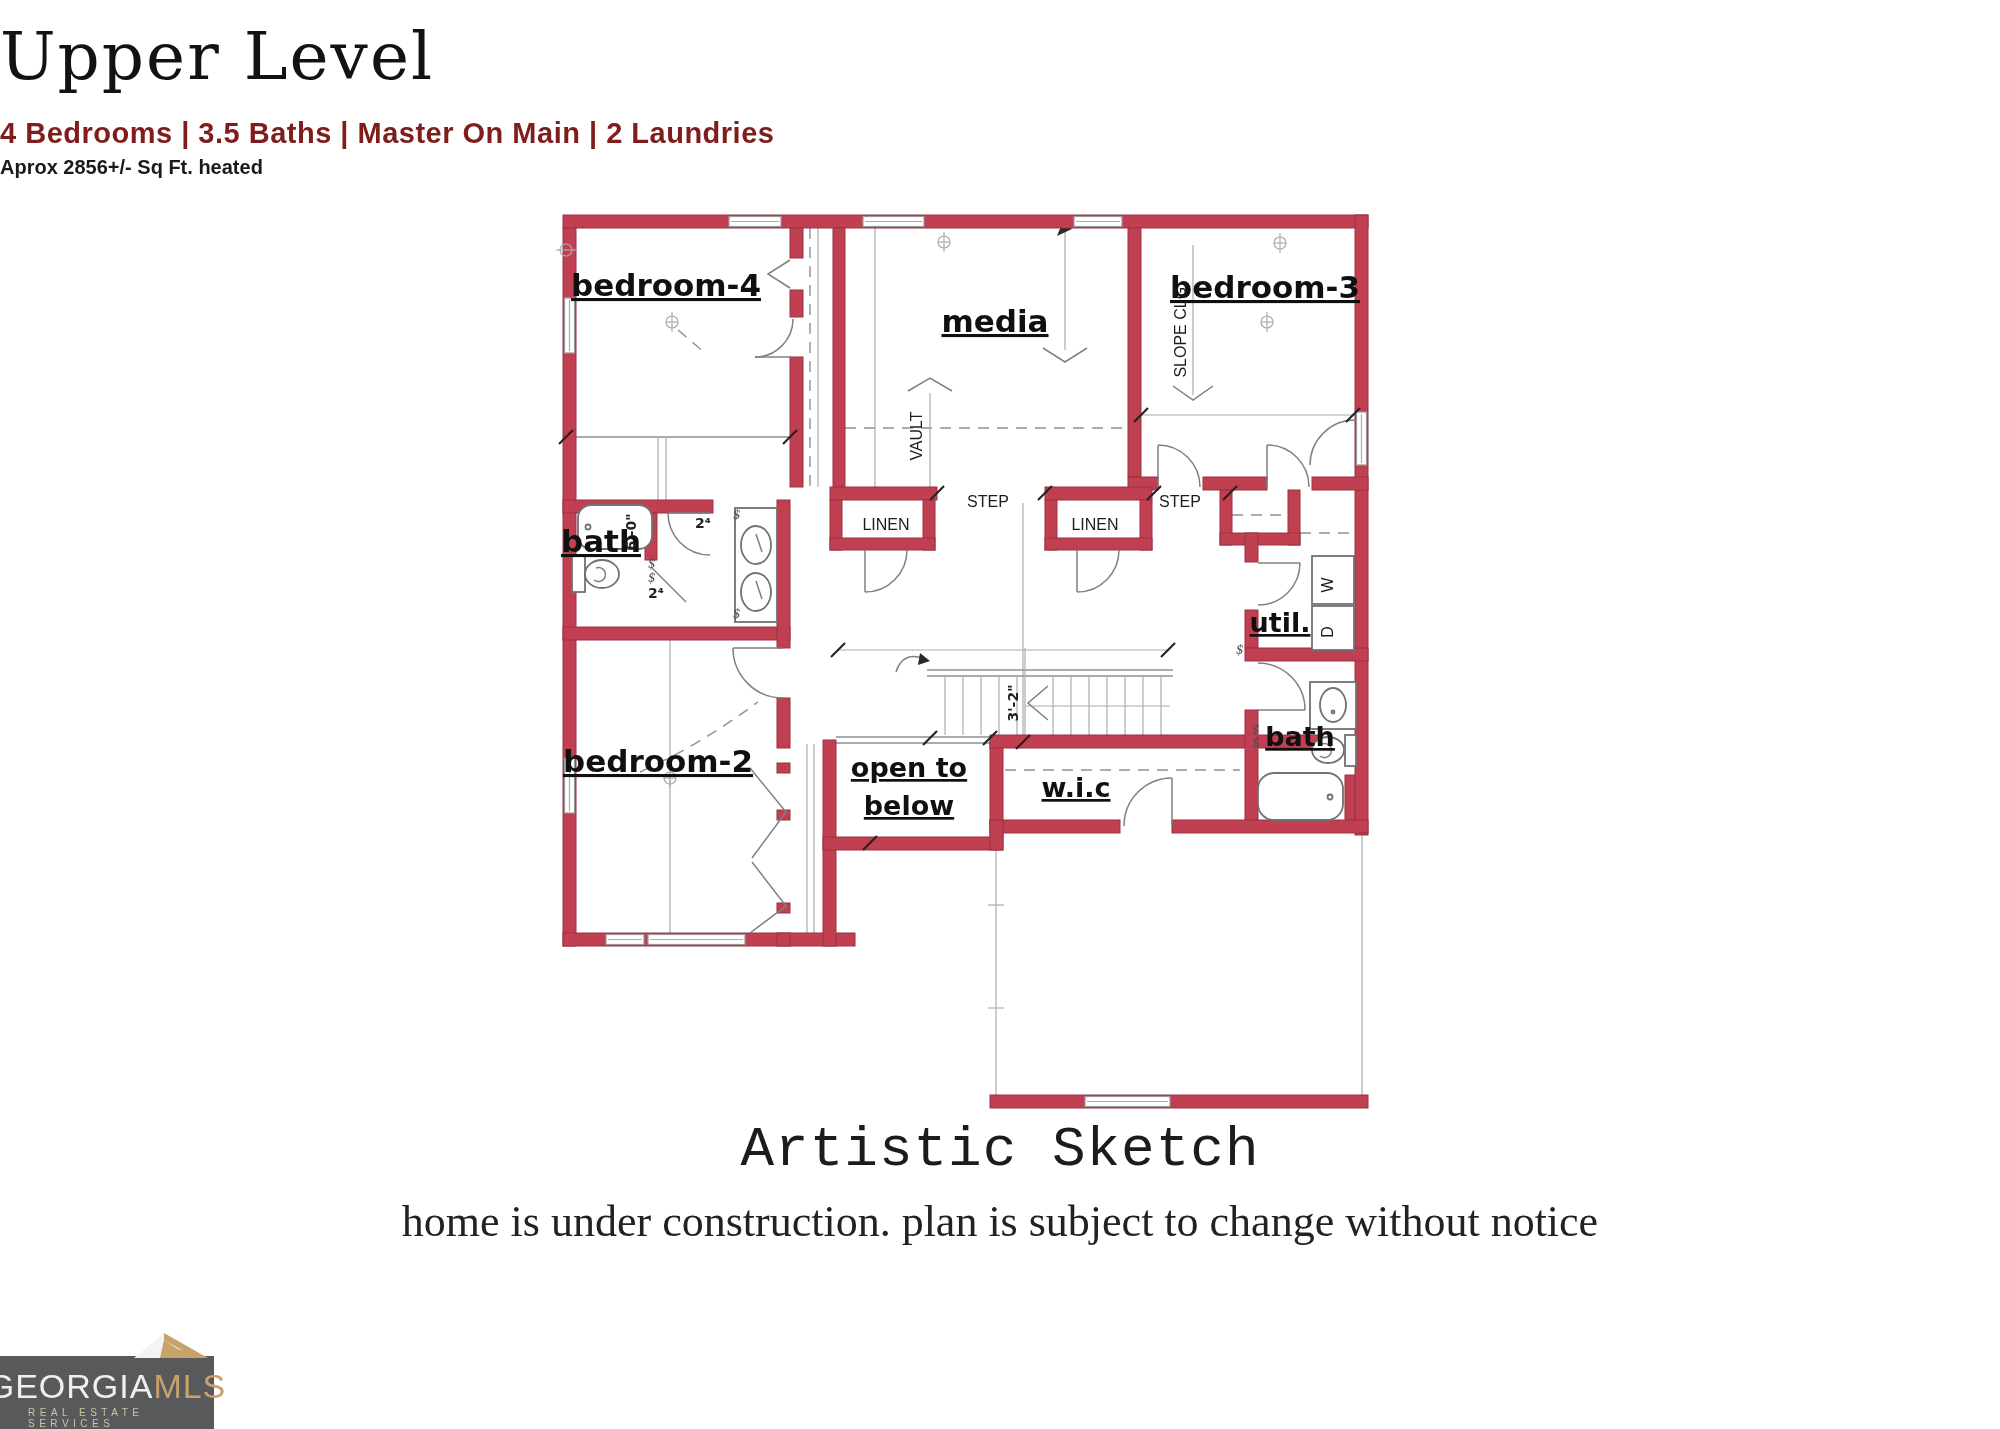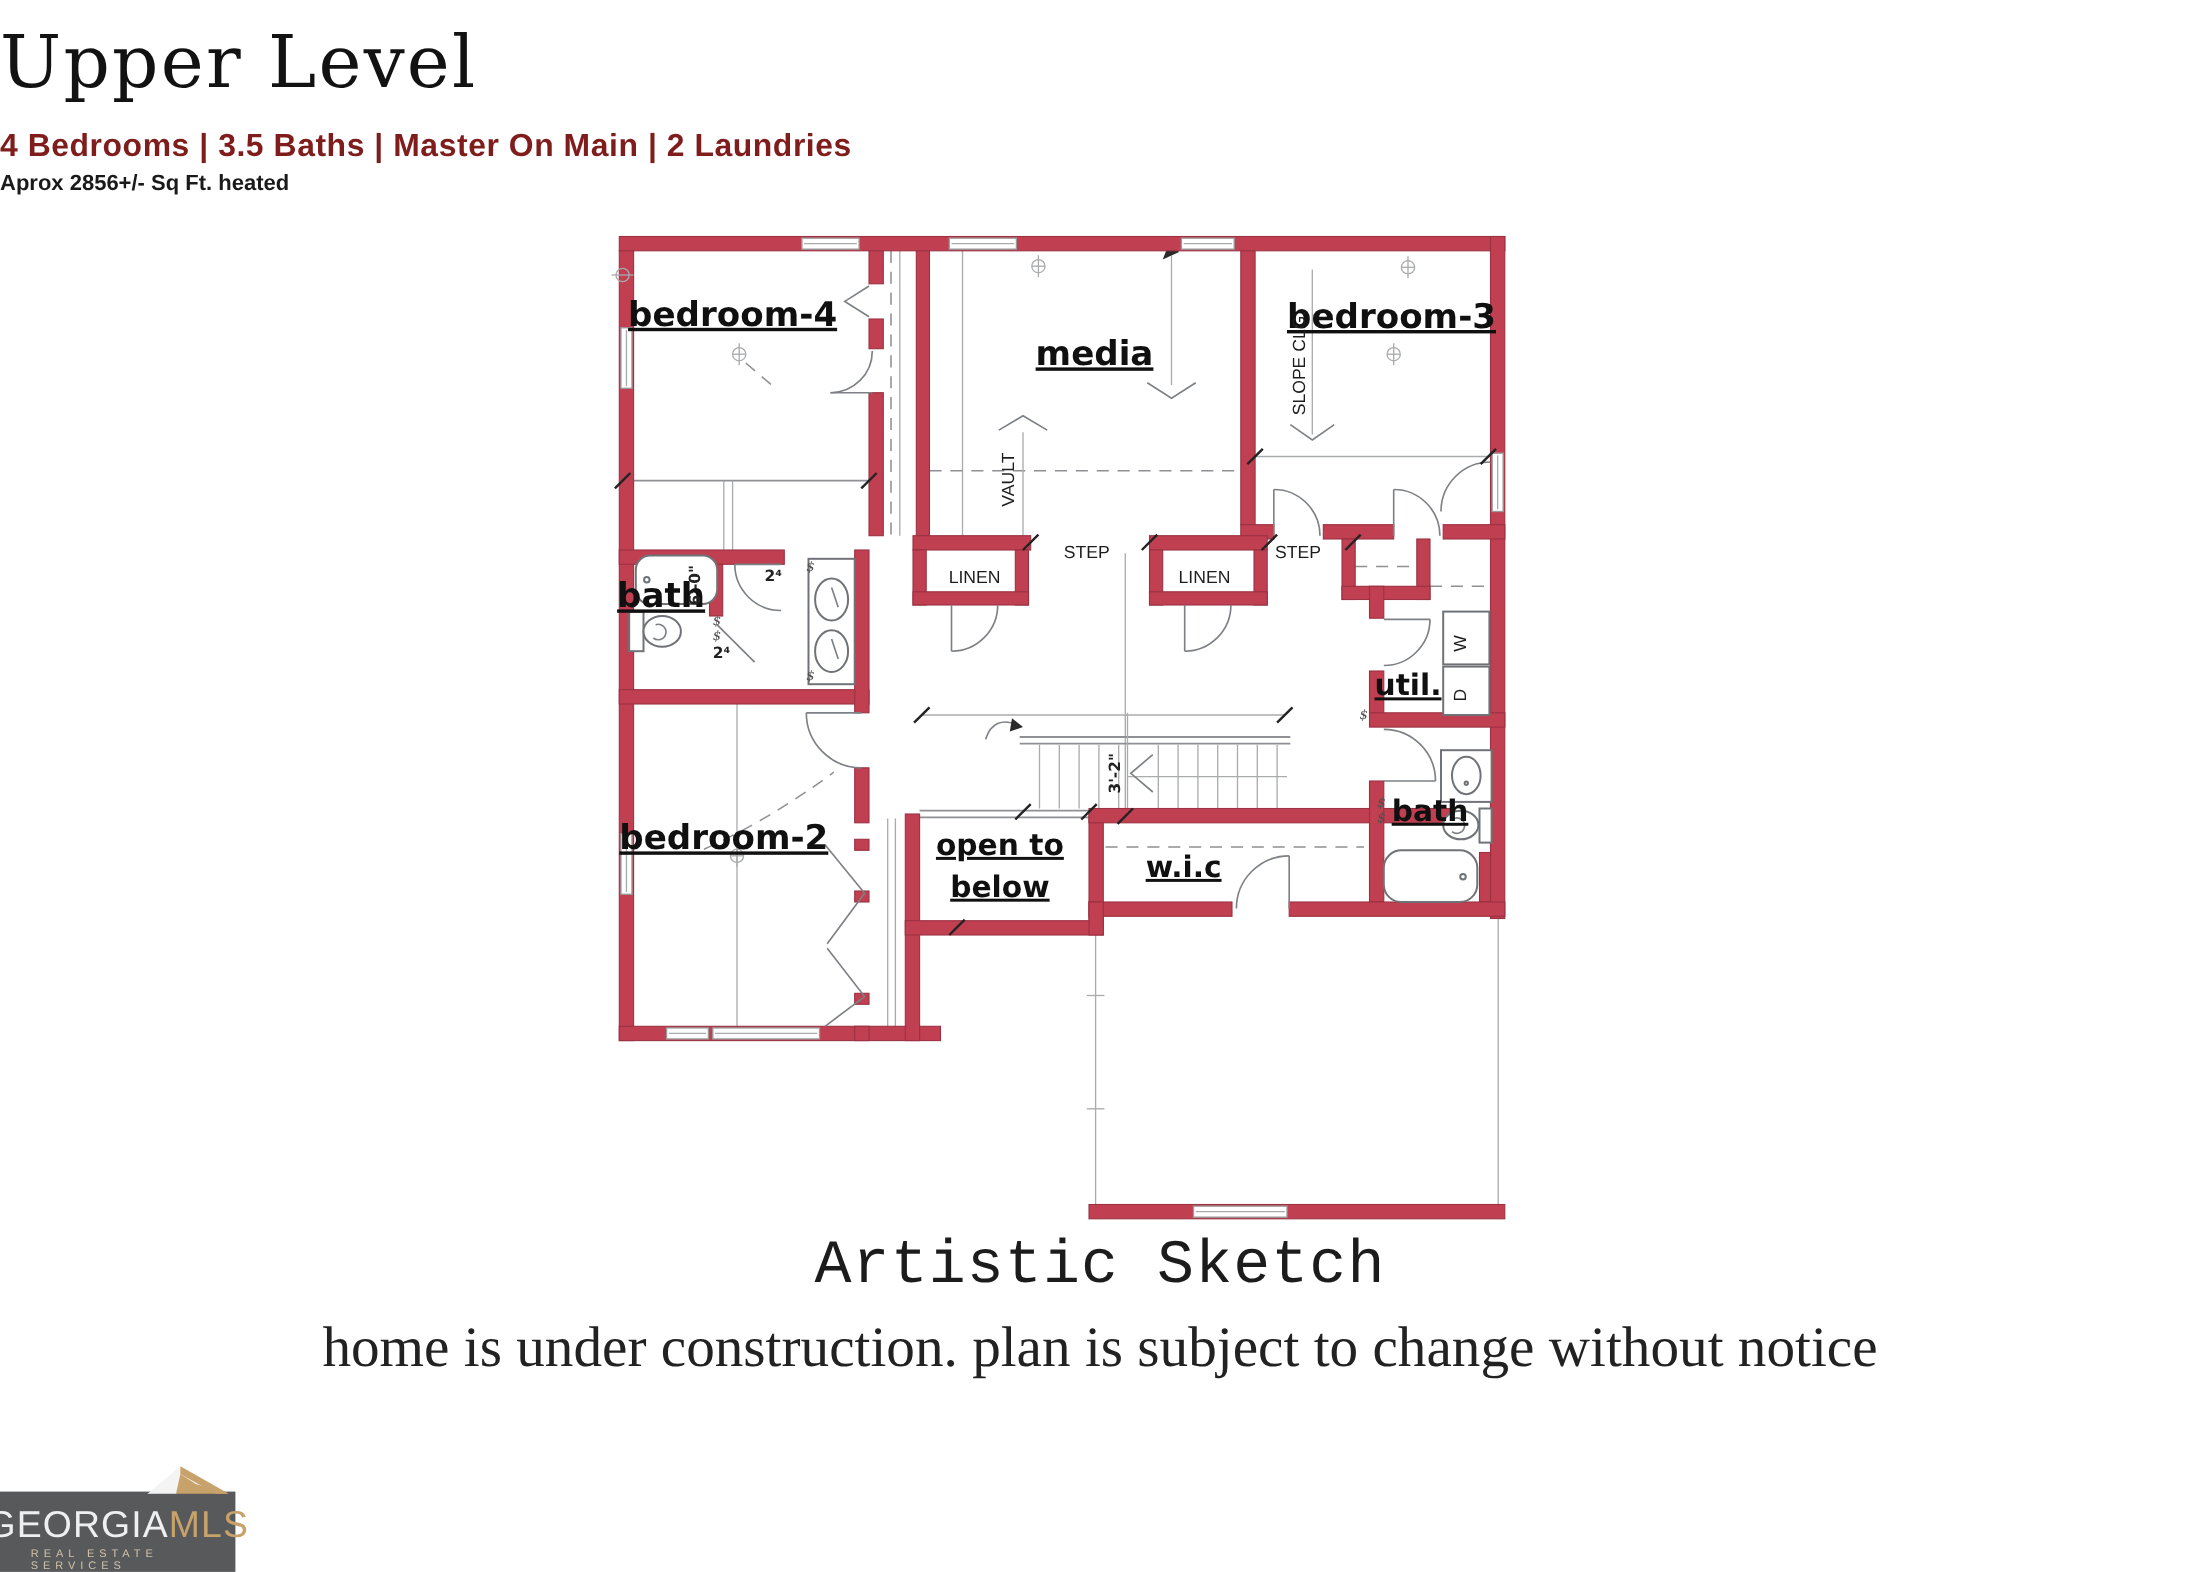--- a/index.html
+++ b/index.html
@@ -4,21 +4,21 @@
 <style>
   html,body{margin:0;padding:0;background:#ffffff;}
   .page{position:relative;width:2000px;height:1429px;background:#fff;overflow:hidden;
         font-family:"Liberation Sans",sans-serif;color:#111;}
   .header{position:absolute;top:22px;left:0;width:100%;text-align:left;}
   .title{font-family:"DejaVu Serif",serif;font-size:66px;font-weight:400;letter-spacing:2px;color:#121212;line-height:1.05;}
   .subtitle{margin-top:26px;font-size:29px;font-weight:700;letter-spacing:.5px;color:#7f1d1d;}
   .areanote{margin-top:6px;font-size:20px;font-weight:700;color:#1a1a1a;}
   .footer{position:absolute;top:1118px;left:0;width:100%;text-align:center;}
   .foot-title{font-family:Liberation Mono, monospace;font-size:56px;color:#1c1c1c;letter-spacing:1px;}
-  .foot-disc{margin-top:14px;font-family:"Liberation Serif",serif;font-size:52px;color:#222;}
+  .foot-disc{margin-top:14px;font-family:"Liberation Serif",serif;font-size:44px;color:#222;}
   .logo{position:absolute;left:0px;top:1356px;width:214px;height:73px;background:#58595b;
         display:flex;flex-direction:column;align-items:center;justify-content:flex-end;}
   .logo-line{font-size:34px;letter-spacing:1px;line-height:1;}
   .logo-p1{color:#efefef;}
   .logo-p2{color:#c7a26a;}
   .logo-tag{margin-top:4px;font-size:10px;letter-spacing:4.5px;color:#cfc3a8;margin-left:28px;}
   .roof{position:absolute;left:116px;top:1328px;}
   svg text{font-family:"DejaVu Sans",sans-serif;}
   .rlabel{font-weight:bold;font-size:31px;fill:#101010;text-decoration:underline;}
   .rlabel2{font-weight:bold;font-size:27px;fill:#101010;text-decoration:underline;}

